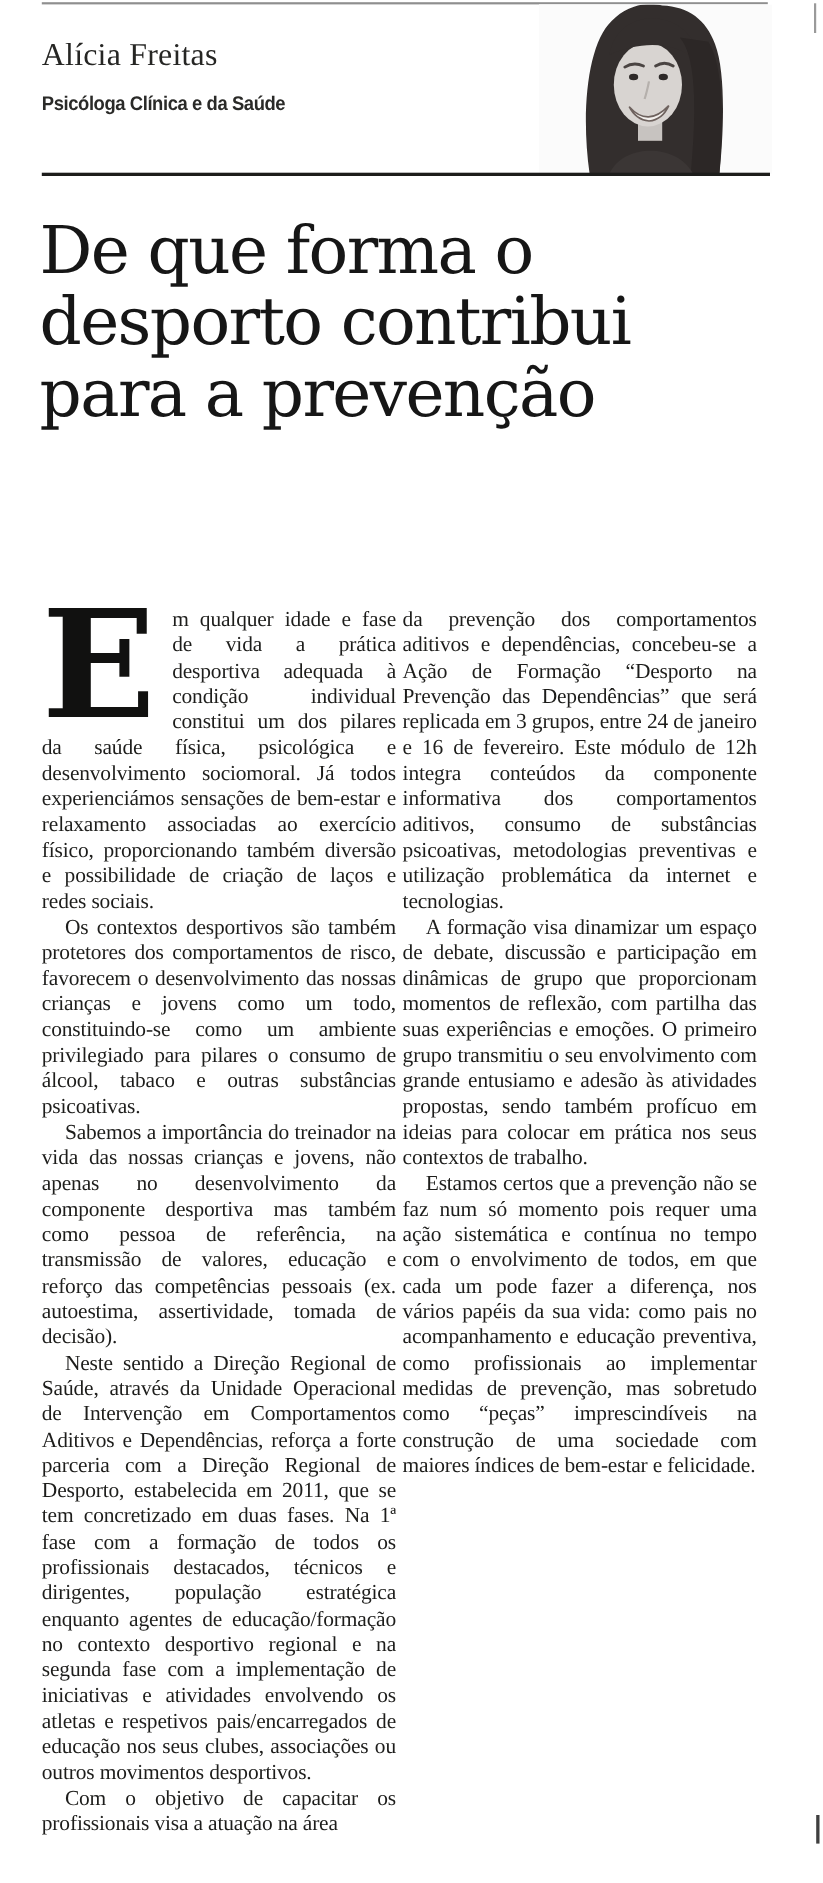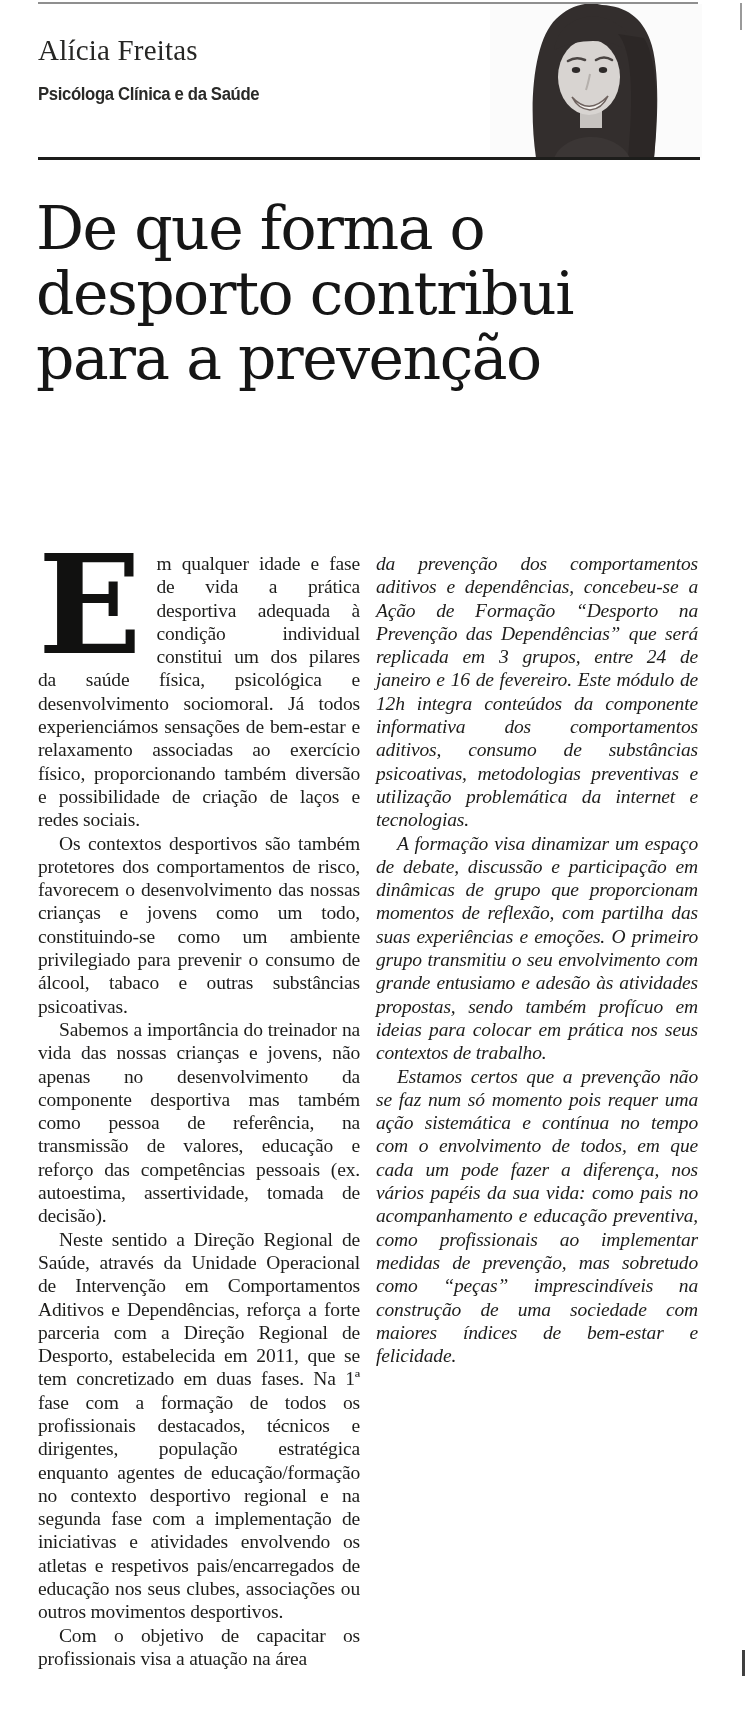--- a/index.html
+++ b/index.html
@@ -61,21 +61,21 @@
   }
   .col {
     position: absolute; top: 0; width: 322px;
     font-size: 19.5px; line-height: 23.3px;
     text-align: justify;
     letter-spacing: -0.15px;
     hyphens: auto; -webkit-hyphens: auto;
     color: #1d1d1b;
   }
   .col-1 { left: 38px; }
-  .col-2 { left: 376px; font-style: italic; }
+  .col-2 { left: 366px; }
   .col p { margin: 0; }
   .col p.indent { text-indent: 21px; }
   .dropcap {
     float: left;
     font-family: "DejaVu Serif", serif;
     font-weight: 700;
     font-size: 136px;
     line-height: 102px;
     height: 106px;
     padding-top: 2px;
@@ -128,21 +128,21 @@
 
   <h1 class="headline">
     <span>De que forma o</span>
     <span>desporto contribui</span>
     <span>para a prevenção</span>
   </h1>
 
   <div class="cols">
     <div class="col col-1">
       <p><span class="dropcap">E</span><span>m qualquer idade e fase de vida a prática desportiva adequada à condição individual constitui um dos pilares da saúde física, psicológica e desenvolvimento sociomoral. Já todos experienciámos sensações de bem-estar e relaxamento associadas ao exercício físico, proporcionando também diversão e possibilidade de criação de laços e redes sociais.</span></p>
-      <p class="indent">Os contextos desportivos são também protetores dos comportamentos de risco, favorecem o desenvolvimento das nossas crianças e jovens como um todo, constituindo-se como um ambiente privilegiado para prevenir o consumo de álcool, tabaco e outras substâncias psicoativas.</p>
+      <p class="indent">Os contextos desportivos são também protetores dos comportamentos de risco, favorecem o desenvolvimento das nossas crianças e jovens como um todo, constituindo-se como um ambiente privilegiado para pilares o consumo de álcool, tabaco e outras substâncias psicoativas.</p>
       <p class="indent">Sabemos a importância do treinador na vida das nossas crianças e jovens, não apenas no desenvolvimento da componente desportiva mas também como pessoa de referência, na transmissão de valores, educação e reforço das competências pessoais (ex. autoestima, assertividade, tomada de decisão).</p>
       <p class="indent">Neste sentido a Direção Regional de Saúde, através da Unidade Operacional de Intervenção em Comportamentos Aditivos e Dependências, reforça a forte parceria com a Direção Regional de Desporto, estabelecida em 2011, que se tem concretizado em duas fases. Na 1ª fase com a formação de todos os profissionais destacados, técnicos e dirigentes, população estratégica enquanto agentes de educação/formação no contexto desportivo regional e na segunda fase com a implementação de iniciativas e atividades envolvendo os atletas e respetivos pais/encarregados de educação nos seus clubes, associações ou outros movimentos desportivos.</p>
       <p class="indent">Com o objetivo de capacitar os profissionais visa a atuação na área</p>
     </div>
     <div class="col col-2">
       <p>da prevenção dos comportamentos aditivos e dependências, concebeu-se a Ação de Formação “Desporto na Prevenção das Dependências” que será replicada em 3 grupos, entre 24 de janeiro e 16 de fevereiro. Este módulo de 12h integra conteúdos da componente informativa dos comportamentos aditivos, consumo de substâncias psicoativas, metodologias preventivas e utilização problemática da internet e tecnologias.</p>
       <p class="indent">A formação visa dinamizar um espaço de debate, discussão e participação em dinâmicas de grupo que proporcionam momentos de reflexão, com partilha das suas experiências e emoções. O primeiro grupo transmitiu o seu envolvimento com grande entusiamo e adesão às atividades propostas, sendo também profícuo em ideias para colocar em prática nos seus contextos de trabalho.</p>
       <p class="indent">Estamos certos que a prevenção não se faz num só momento pois requer uma ação sistemática e contínua no tempo com o envolvimento de todos, em que cada um pode fazer a diferença, nos vários papéis da sua vida: como pais no acompanhamento e educação preventiva, como profissionais ao implementar medidas de prevenção, mas sobretudo como “peças” imprescindíveis na construção de uma sociedade com maiores índices de bem-estar e felicidade.</p>
     </div>
   </div>

